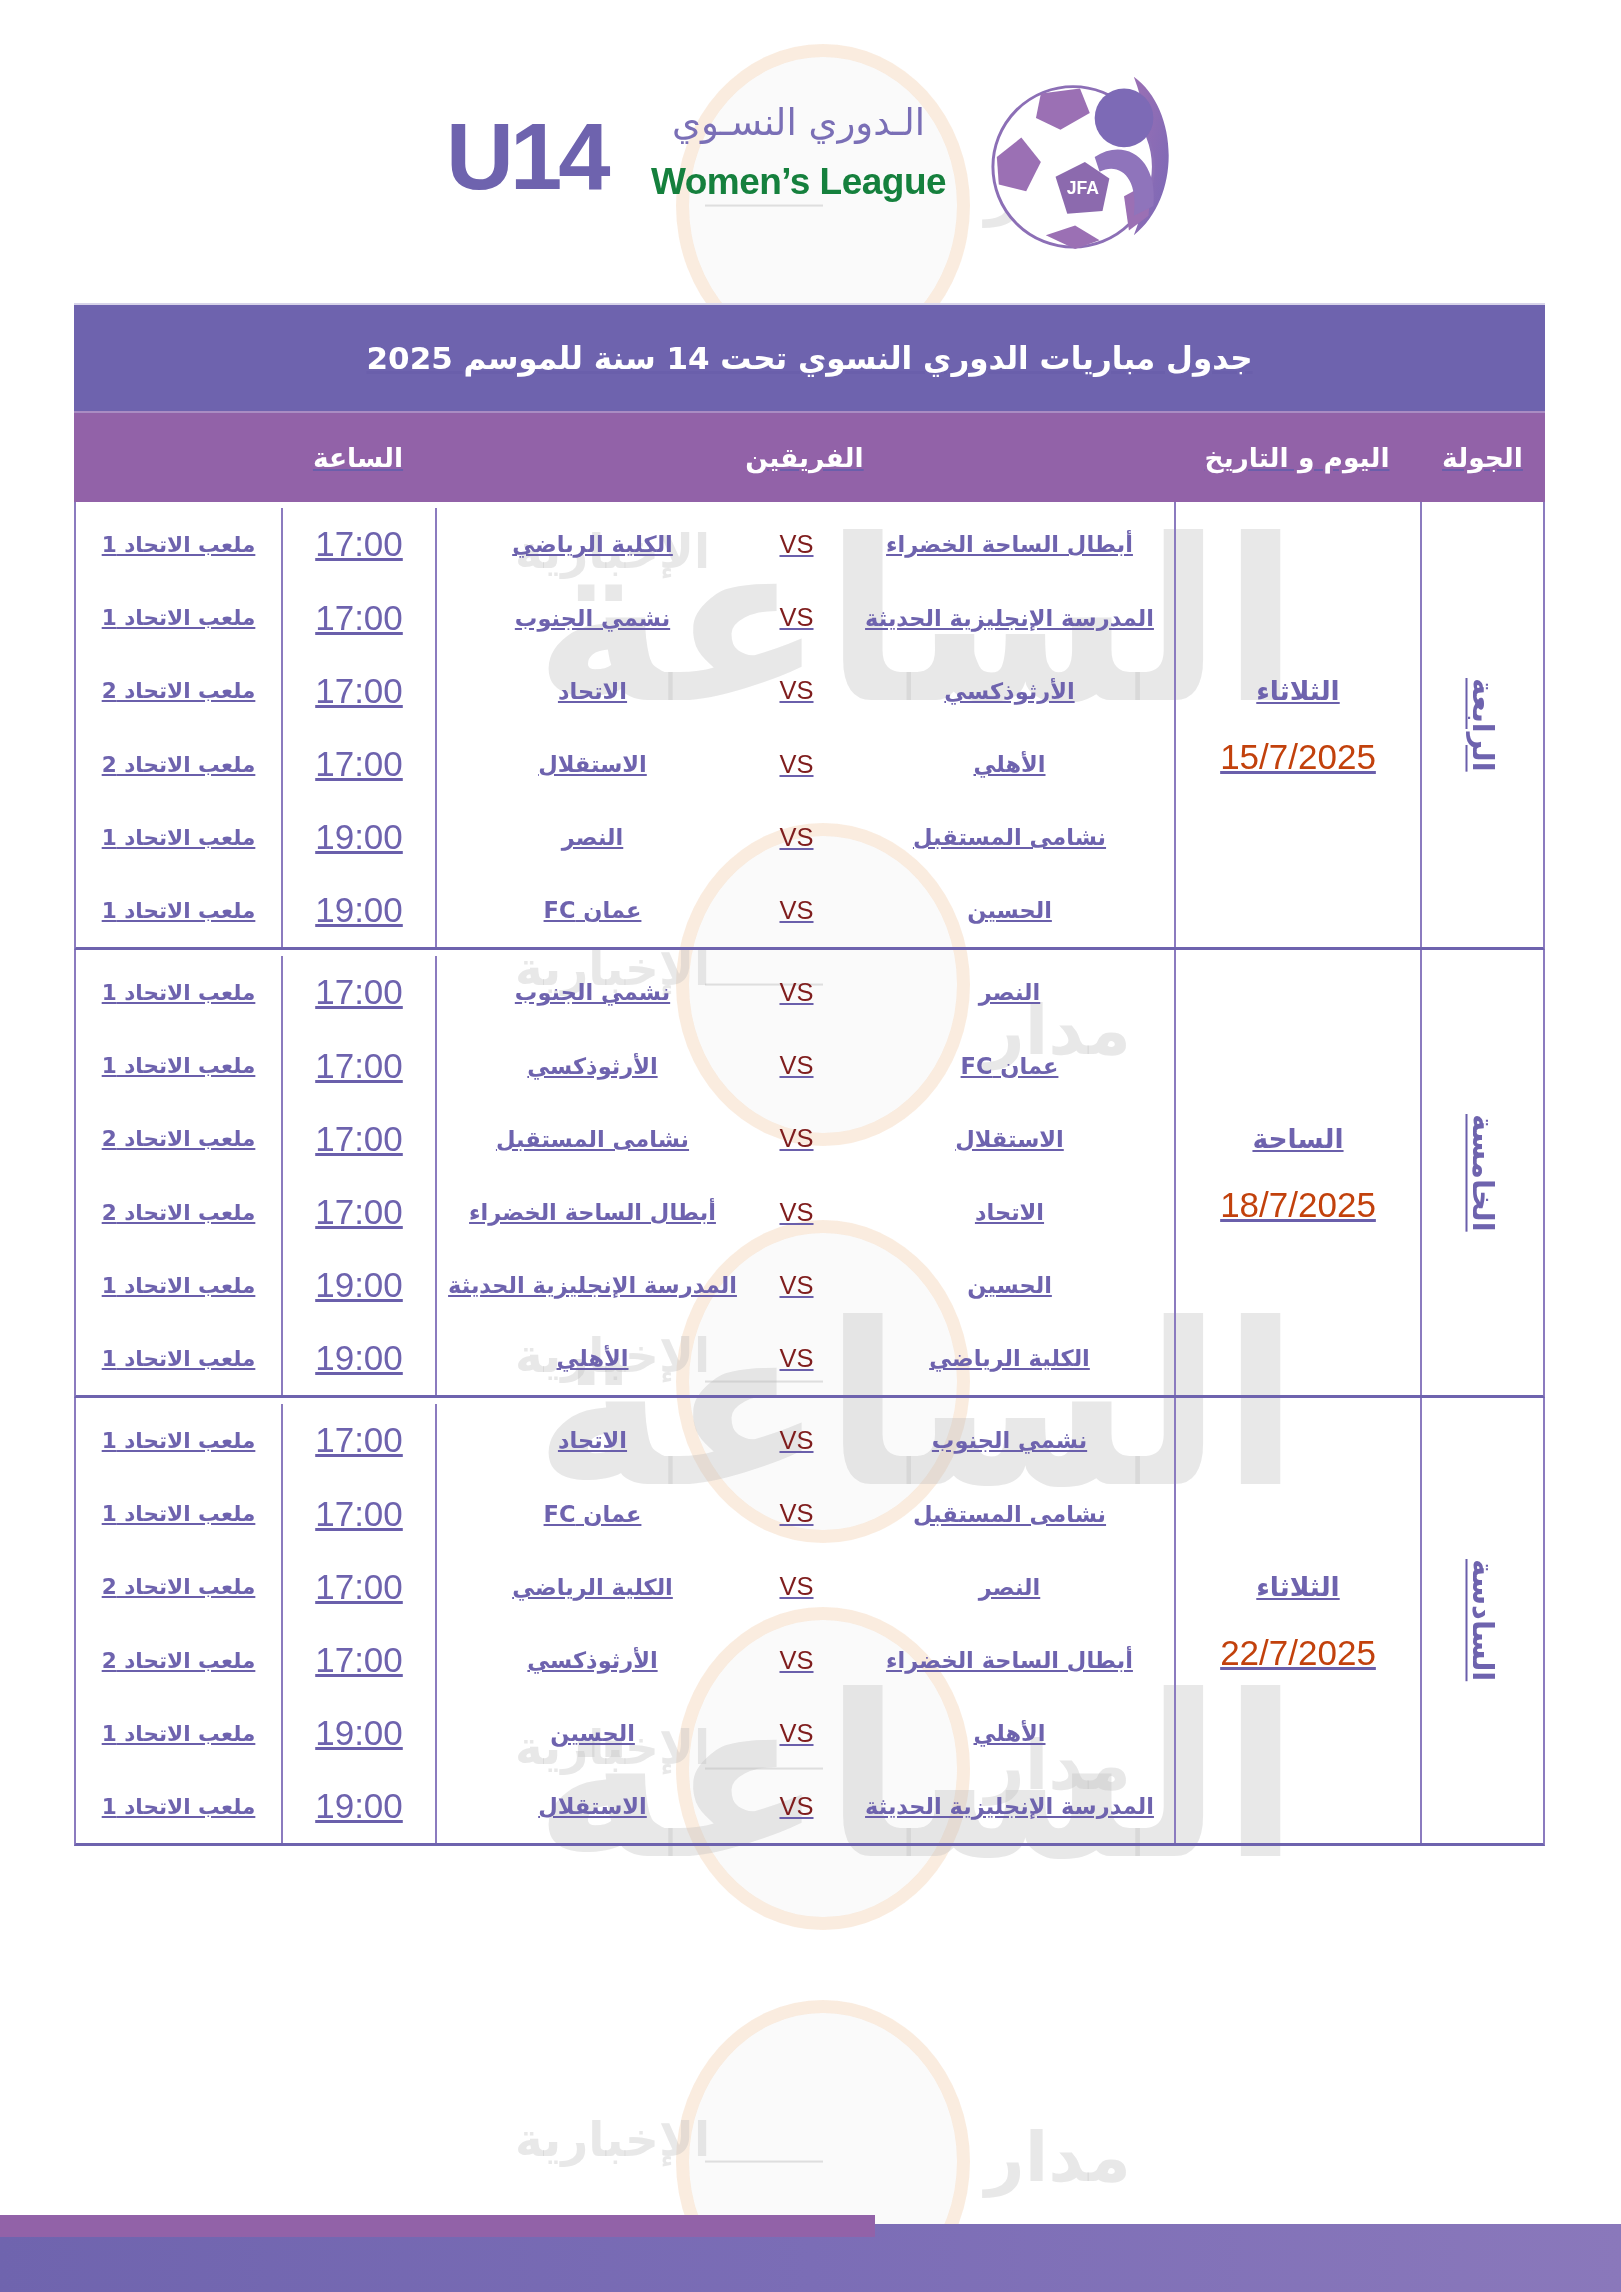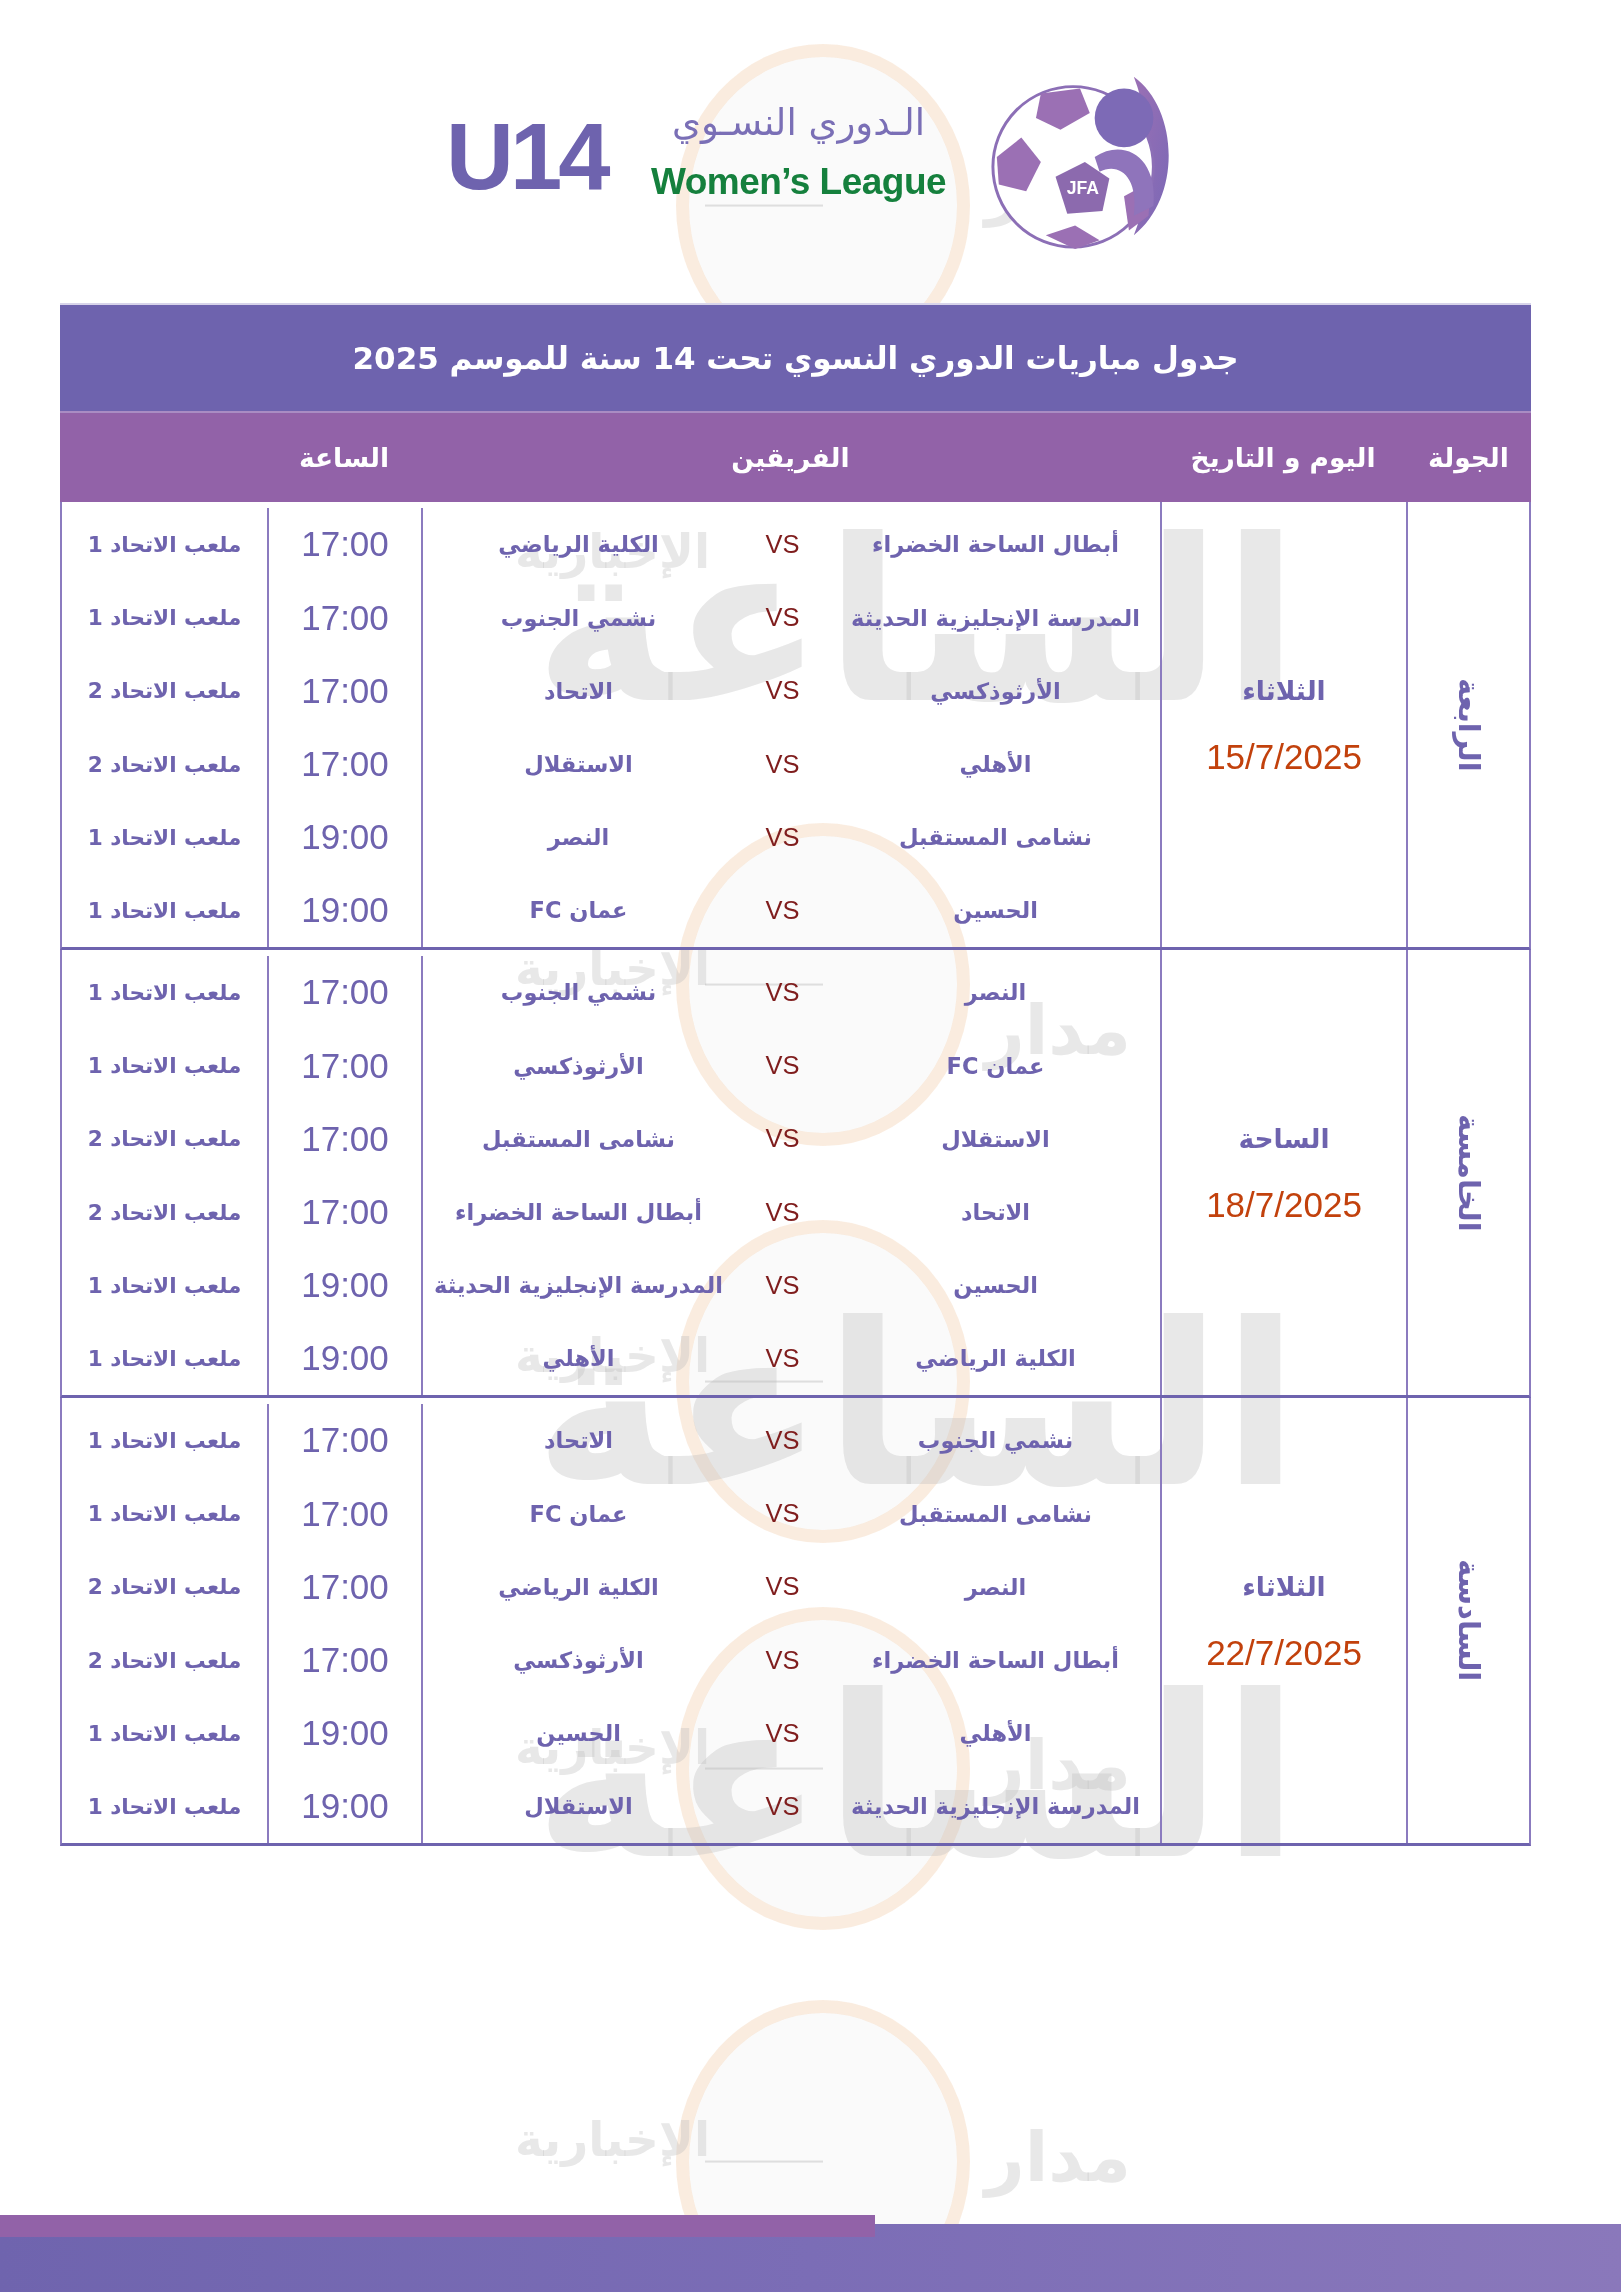--- a/index.html
+++ b/index.html
@@ -105,24 +105,25 @@
       position: absolute;
       left: 541px;
       top: 3.9px;
       width: 186px;
       height: 182px;
     }
 
     
     .schedule {
       position: absolute;
-      left: 60px;
+      left: 74px;
       top: 303px;
       width: 1471px;
       z-index: 2;
+      text-decoration: underline;
     }
     .title-bar {
       height: 106px;
       background: #6e63ae;
       display: flex;
       align-items: center;
       justify-content: center;
       color: #ffffff;
       font-size: 31px;
       font-weight: bold;

